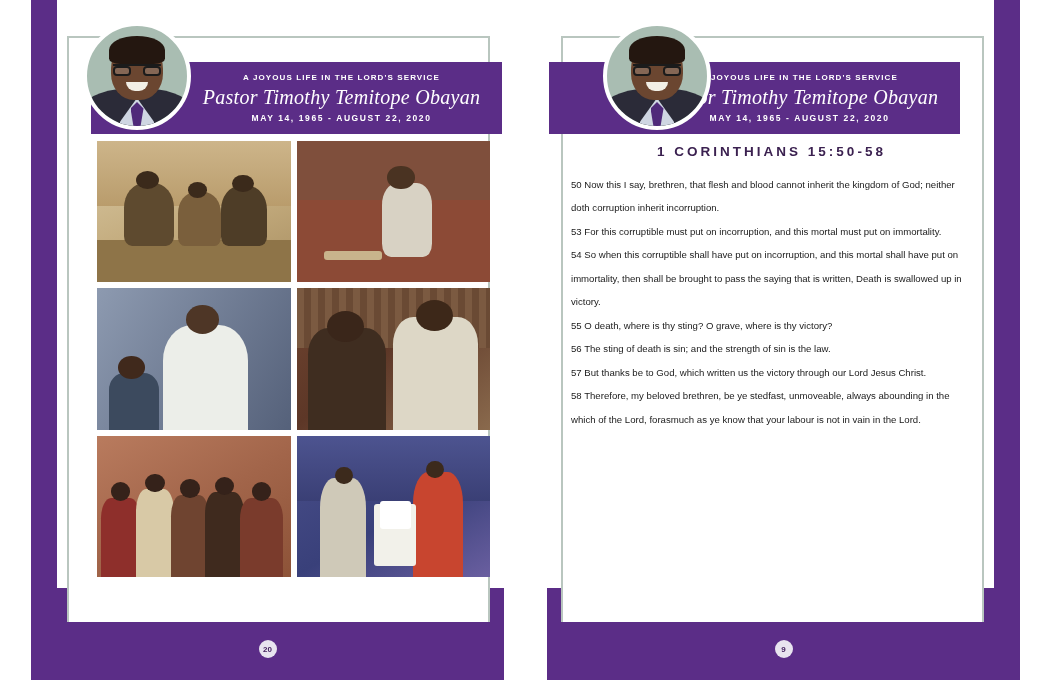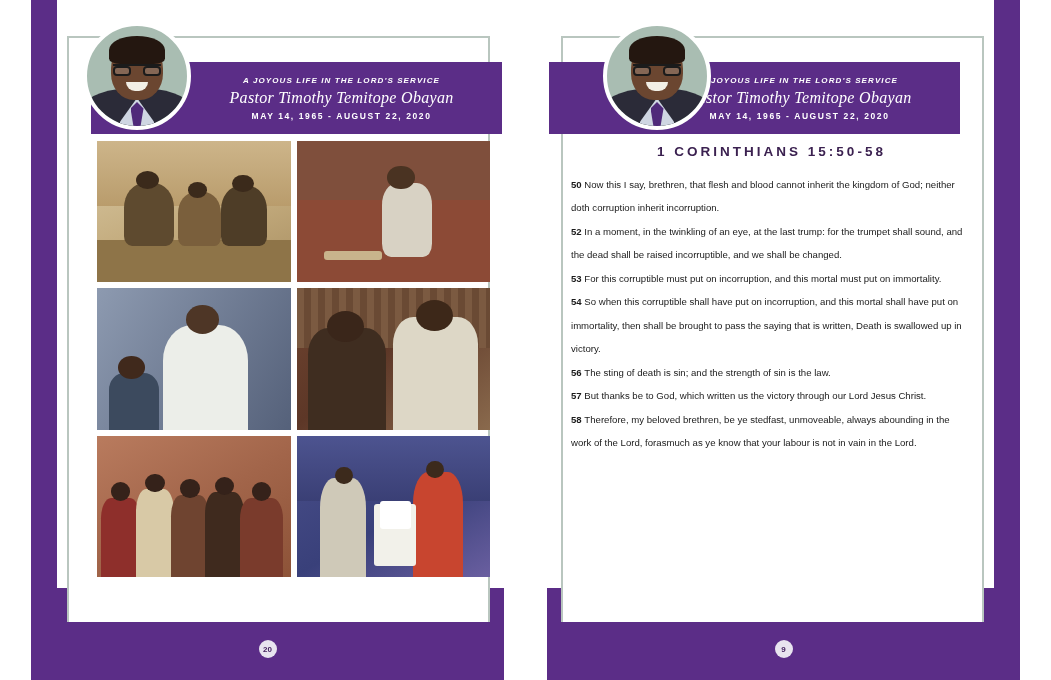--- a/index.html
+++ b/index.html
@@ -77,26 +77,25 @@
   }
   .page-right .header-band .band-inner {
     padding-left: 90px;
     padding-right: 0;
   }
   .eyebrow {
     font-size: 8px;
     letter-spacing: 1.1px;
     font-weight: bold;
     margin-bottom: 4px;
-    font-style: italic;
   }
   .name {
     font-family: "Liberation Serif", serif;
     font-style: italic;
-    font-size: 16px;
+    font-size: 20px;
     letter-spacing: 0.3px;
     margin-bottom: 4px;
   }
   .dates {
     font-size: 8.5px;
     letter-spacing: 1.6px;
     font-weight: bold;
   }
 
   
@@ -339,21 +338,21 @@
     line-height: 1.55;
     margin-bottom: 10px;
   }
   .verses {
     font-size: 9.6px;
     color: #1a1a1a;
     line-height: 2.45;
     text-align: left;
   }
   .verses p { margin: 0; }
-  .vnum { font-weight: bold; margin-top: 33px; }
+  .vnum { font-weight: normal; margin-top: 33px; }
 </style>
 </head>
 <body>
 
 <div class="spread">
 
   <div class="page page-left">
     <div class="outer-bleed"></div>
     <div class="frame"></div>
 
@@ -458,26 +457,26 @@
       <div class="glasses"></div>
       <div class="smile"></div>
     </div>
 
     <div class="reading">
       <div class="reading-title">
         <div>1 CORINTHIANS 15:50-58</div>
       </div>
       <div class="verses" id="verse-list">
           <p><span class="vnum">50 </span><span>Now this I say, brethren, that flesh and blood cannot inherit the kingdom of God; neither doth corruption inherit incorruption.</span></p>
-          <p><span class="vnum">52 </span><span>In a moment, in the twinkling of an eye, at the last trump: for the trumpet shall sound, and the dead shall be raised incorruptible, and we shall be changed.</span></p>
           <p><span class="vnum">53 </span><span>For this corruptible must put on incorruption, and this mortal must put on immortality.</span></p>
           <p><span class="vnum">54 </span><span>So when this corruptible shall have put on incorruption, and this mortal shall have put on immortality, then shall be brought to pass the saying that is written, Death is swallowed up in victory.</span></p>
+          <p><span class="vnum">55 </span><span>O death, where is thy sting? O grave, where is thy victory?</span></p>
           <p><span class="vnum">56 </span><span>The sting of death is sin; and the strength of sin is the law.</span></p>
           <p><span class="vnum">57 </span><span>But thanks be to God, which written us the victory through our Lord Jesus Christ.</span></p>
-          <p><span class="vnum">58 </span><span>Therefore, my beloved brethren, be ye stedfast, unmoveable, always abounding in the work of the Lord, forasmuch as ye know that your labour is not in vain in the Lord.</span></p>
+          <p><span class="vnum">58 </span><span>Therefore, my beloved brethren, be ye stedfast, unmoveable, always abounding in the which of the Lord, forasmuch as ye know that your labour is not in vain in the Lord.</span></p>
         </div>
     </div>
 
     <div class="footer-band"></div>
     <div class="footer-notch">
       <div class="footer-notch-inner"></div>
     </div>
     <div class="page-no">9</div>
   </div>
 

